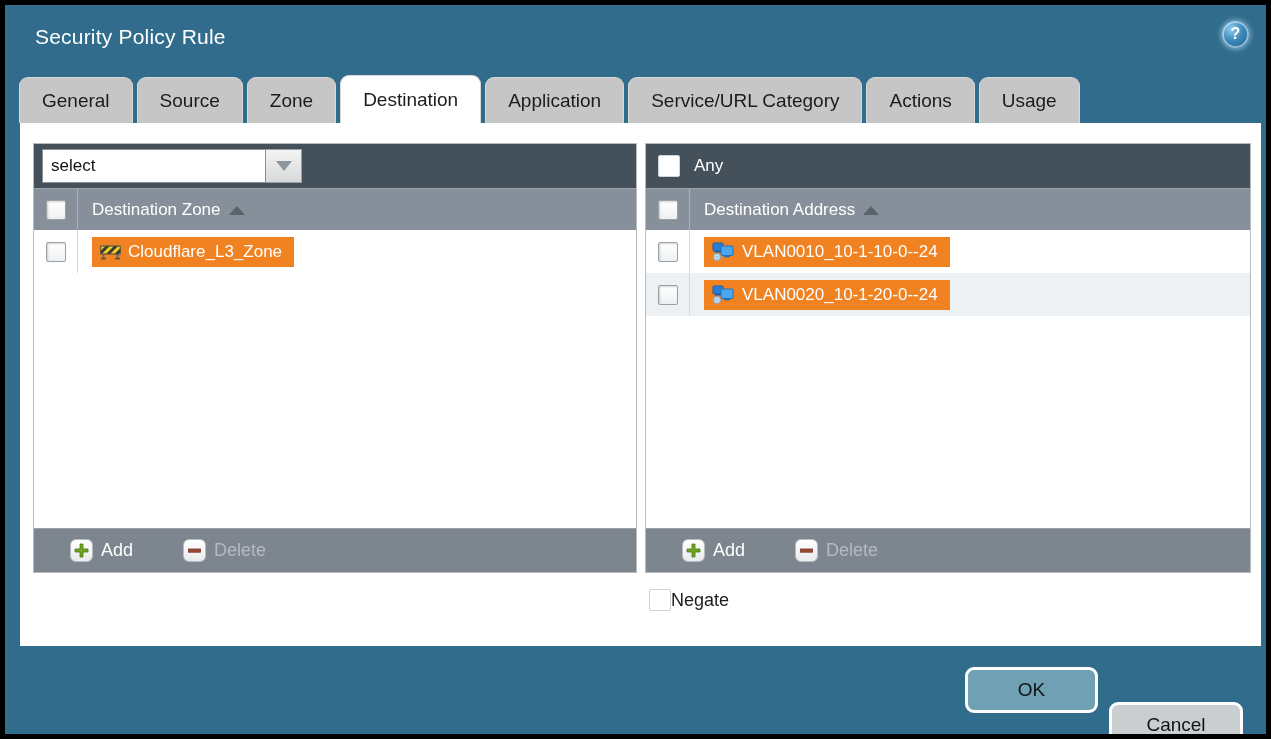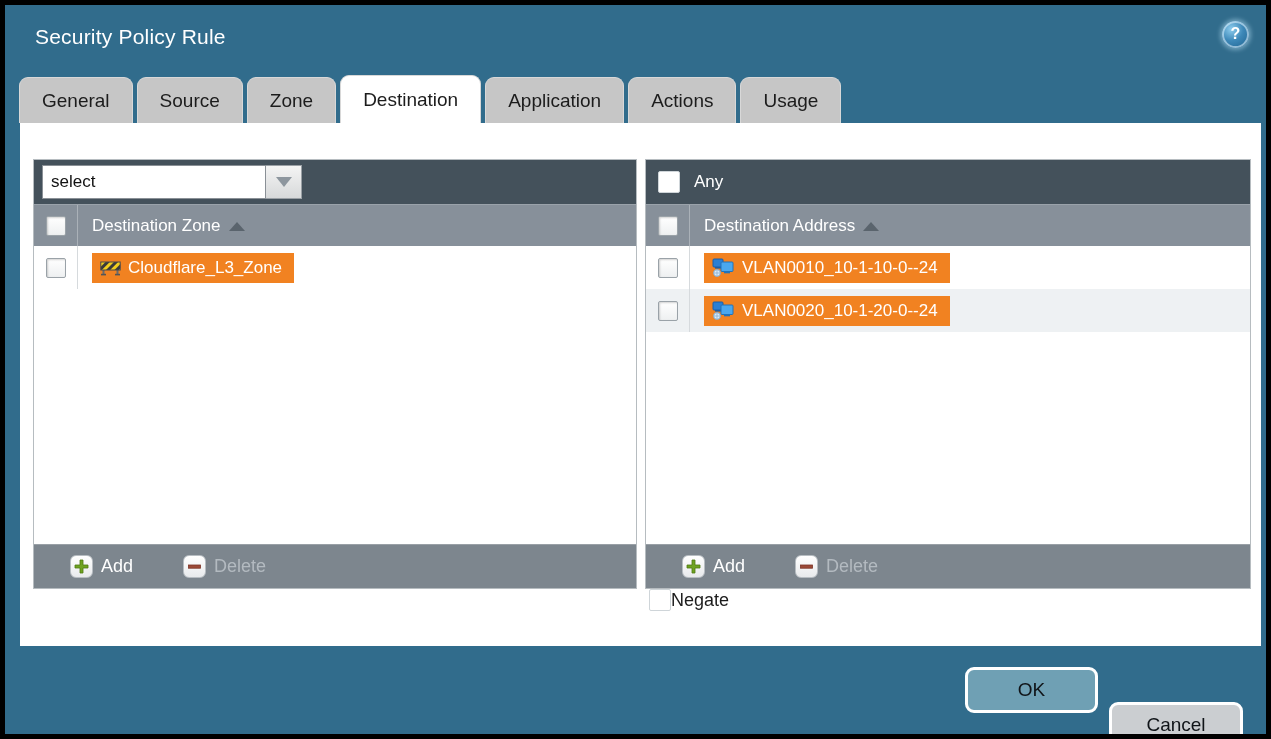--- a/index.html
+++ b/index.html
@@ -19,21 +19,21 @@
   
   .tabs { position:absolute; left:14px; top:70px; height:48px; display:flex; gap:4px; align-items:flex-end;text-align:center; }
   .tab { height:46px; background:#c6c6c6; border:1px solid #d8d8d8; border-bottom:none;
     border-radius:9px 9px 0 0; padding:0 22px; font-size:19px; color:#1c1c1c;
     display:flex; align-items:center; cursor:pointer; white-space:nowrap; }
   .tab.active { background:#ffffff; height:48px; position:relative; z-index:3; }
 
   
   .content { position:absolute; left:15px; top:118px; width:1241px; height:523px; background:#ffffff; }
 
-  .panel { position:absolute; top:36px; height:430px; background:#ffffff; border:1px solid #b6bcc0; display:flex; flex-direction:column; }
+  .panel { position:absolute; top:20px; height:430px; background:#ffffff; border:1px solid #b6bcc0; display:flex; flex-direction:column; }
   .panel-left  { left:13px;  width:604px; }
   .panel-right { left:625px; width:606px; }
 
   .panel-topbar { height:44px; background:#44515b; flex:0 0 auto; display:flex; align-items:center; padding:0 8px; }
 
   .select-box { display:flex; height:34px; }
   .select-input { width:224px; height:34px; border:1px solid #8a9096; background:#fff; font-size:17px;
     font-family:"Liberation Sans", sans-serif; padding:0 8px; color:#111; }
   .select-btn { width:36px; height:34px; border:1px solid #9aa0a5; border-left:none;
     background:linear-gradient(#f4f4f4,#d7d9da); display:flex; align-items:center; justify-content:center; cursor:pointer; }
@@ -94,20 +94,21 @@
     <div class="title">Security Policy Rule</div>
     <div class="help-btn">?</div>
   </div>
 
   <div class="tabs">
     <div class="tab">General</div>
     <div class="tab">Source</div>
     <div class="tab">Zone</div>
     <div class="tab active">Destination</div>
     <div class="tab">Application</div>
+    <div class="tab">Service/URL Category</div>
     <div class="tab">Actions</div>
     <div class="tab">Usage</div>
   </div>
 
   <div class="content">
 
     <div class="panel panel-left">
       <div class="panel-topbar">
         <div class="select-box">
           <input class="select-input" type="text" value="select" style="">

